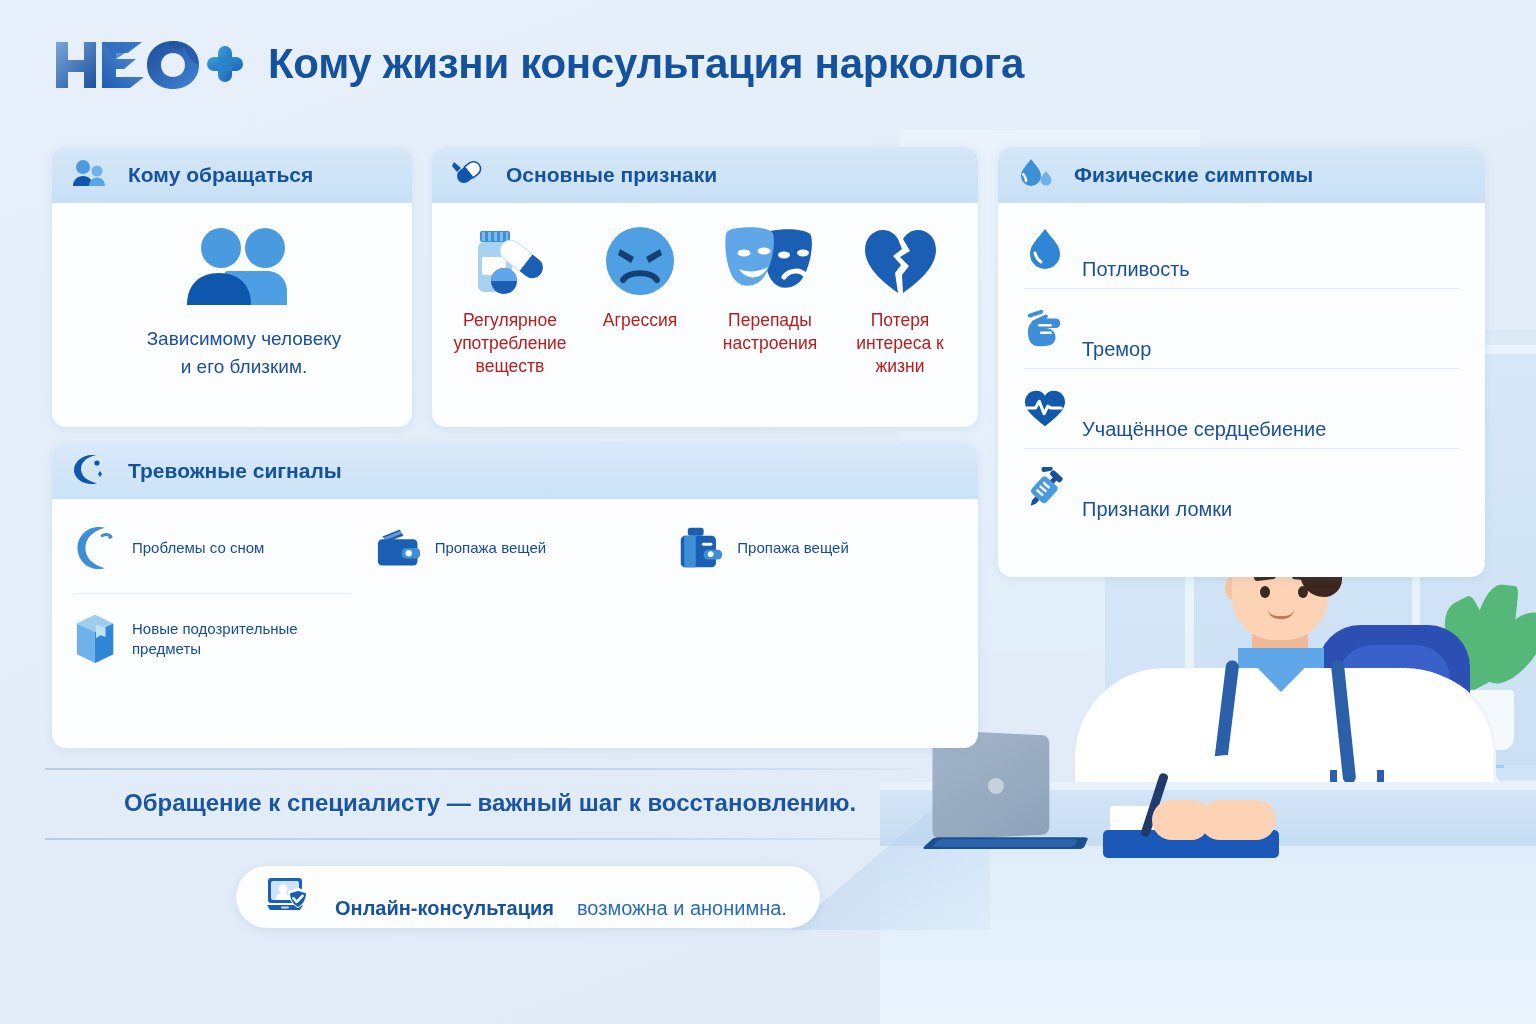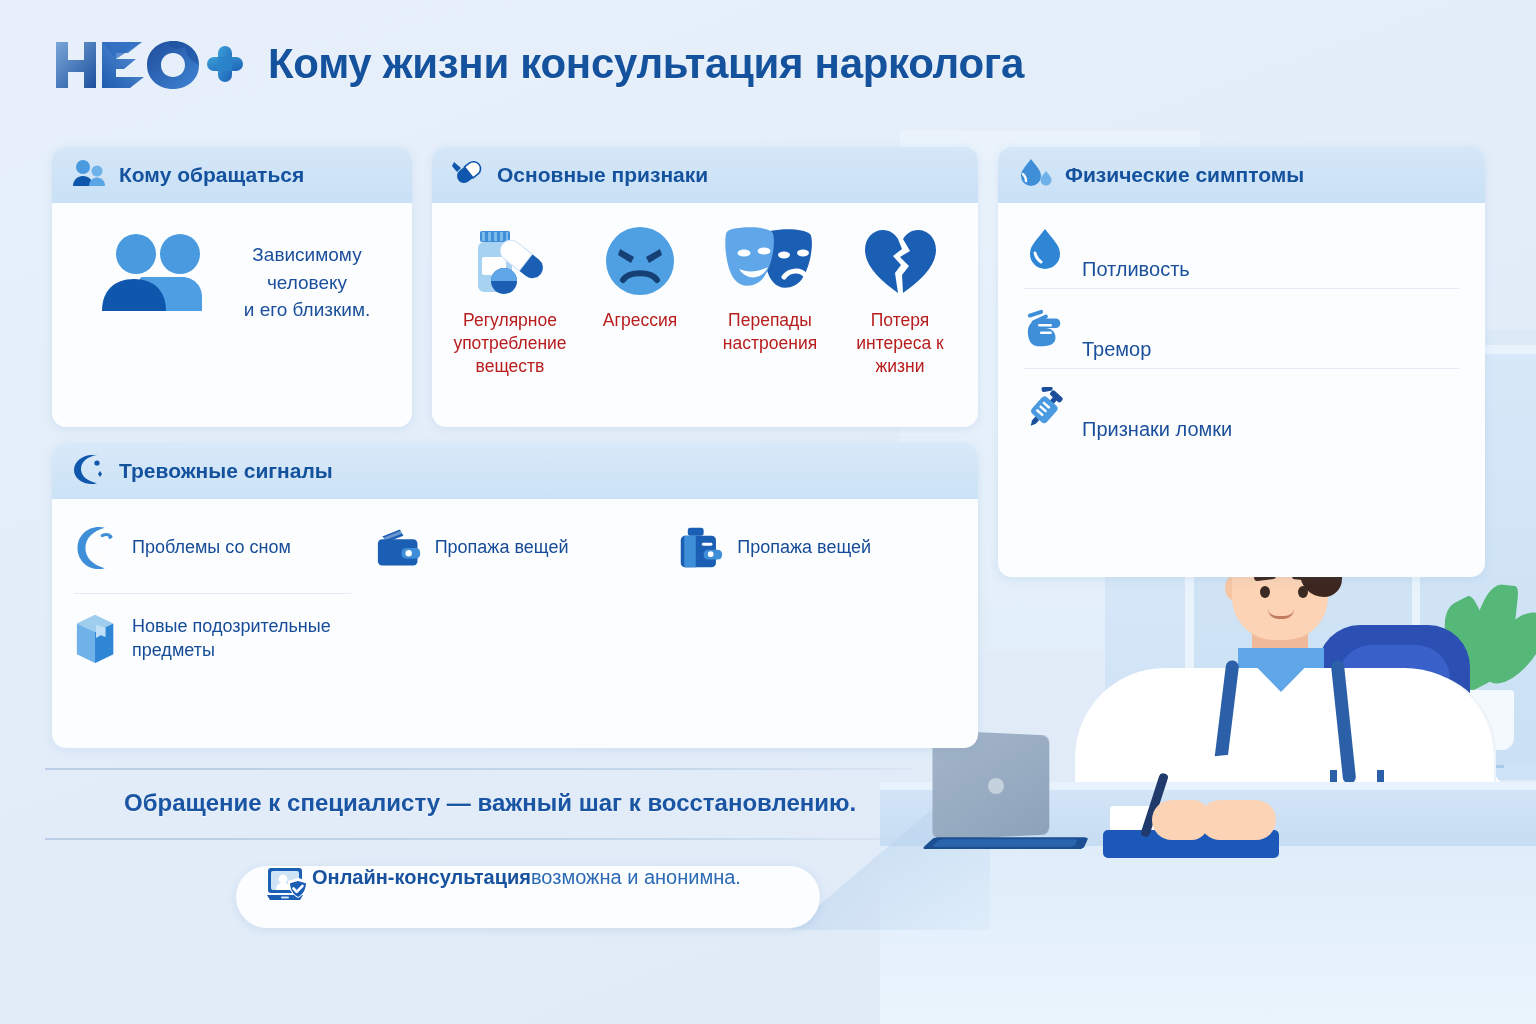--- a/index.html
+++ b/index.html
@@ -190,31 +190,31 @@
     white-space: nowrap;
   }
 
   
   .card {
     position: absolute; background: #fbfdff; border-radius: 14px;
     box-shadow: 0 2px 10px rgba(93,140,190,.13);
     overflow: hidden;
   }
   .card-head {
-    display: flex; align-items: center; gap: 13px;
+    display: flex; align-items: center; gap: 22px;
     height: 56px; padding: 0 20px;
     background: linear-gradient(180deg, #d5e7f8 0%, #c9e0f5 100%);
   }
   .card-head-wide { background: linear-gradient(180deg, #d9e9f9 0%, #cbe2f6 100%); }
   .card-title { font-size: 21px; font-weight: bold; color: #14529e; white-space: nowrap; }
   .card-body { padding: 16px 20px; }
 
   
   #card-who { left: 52px; top: 147px; width: 360px; height: 280px; }
-  .who-body { display: flex; flex-direction: row; align-items: center; padding-top: 24px; padding-left: 44px; }
+  .who-body { display: flex; flex-direction: column; align-items: center; padding-top: 24px; padding-left: 44px; }
   .who-text {
     margin-top: 14px; text-align: center; font-size: 19px; color: #1b4f9c; line-height: 1.45;
   }
 
   
   #card-signs { left: 432px; top: 147px; width: 546px; height: 280px; }
   .signs-row { display: flex; justify-content: space-between; padding: 22px 14px 0; }
   .sign-item { width: 128px; display: flex; flex-direction: column; align-items: center; }
   .sign-icon { height: 72px; display: flex; align-items: center; justify-content: center; }
   .sign-label {
@@ -231,39 +231,39 @@
 
   
   #card-alerts { left: 52px; top: 443px; width: 926px; height: 305px; }
   .alerts-grid {
     display: grid; grid-template-columns: repeat(3, 1fr);
     column-gap: 26px; padding: 4px 22px 0;
   }
   .alert-cell { display: flex; align-items: center; gap: 14px; min-height: 90px; padding: 8px 0; }
   .alerts-grid .alert-cell:nth-child(n+4) { border-top: 1px solid #e3ecf6; }
   .alert-icon { width: 44px; flex: 0 0 44px; display: flex; align-items: center; justify-content: center; }
-  .alert-label { font-size: 18px; color: #164c97; line-height: 1.3; }
+  .alert-label { font-size: 15px; color: #164c97; line-height: 1.3; }
 
   
   .divider {
     position: absolute; height: 2px;
     background: linear-gradient(90deg, #b9cee4 0%, #c4d6e9 70%, rgba(196,214,233,.25) 100%);
   }
   #divider-top { left: 45px; top: 768px; width: 868px; }
   #divider-bottom { left: 45px; top: 838px; width: 868px; }
   .footer-note {
     position: absolute; left: 124px; top: 789px;
     font-size: 24px; font-weight: bold; color: #1a55a4; white-space: nowrap;
     text-shadow: 0 1px 0 rgba(255,255,255,.55);
   }
   .badge {
     position: absolute; left: 236px; top: 866px; width: 584px; height: 62px;
     background: #fbfdff; border-radius: 32px;
     box-shadow: 0 2px 9px rgba(93,140,190,.16);
-    display: flex; align-items: flex-start; gap: 0; padding: 0 30px;
+    display: flex; align-items: flex-end; gap: 23px; padding: 8px 30px;
   }
   .badge-strong { font-size: 20px; font-weight: bold; color: #17529f; }
   .badge-light { font-size: 20px; color: #2b6ab5; }
 </style>
 </head>
 <body>
 
 <div class="scene">
   <div class="wall-left"></div>
   <div class="scene-sky"></div>
@@ -543,20 +543,29 @@
           </g>
           <g stroke="#ffffff" stroke-width="2.6" stroke-linecap="round" fill="none">
             <path d="M16 16h12"></path>
               <path d="M18 24h10"></path>
           </g>
         </svg>
       </span>
       <span class="phys-label">Тремор</span>
     </div>
 
+    <div class="phys-item">
+      <span class="phys-icon">
+        <svg width="44" height="40" viewBox="0 0 44 40" aria-hidden="true">
+          <path d="M22 38C10 29 1 21 1 13 1 6 6 1 13 1c4 0 7 2 9 5 2-3 5-5 9-5 7 0 12 5 12 12 0 8-9 16-21 25z" fill="#1259ad"></path>
+          <path d="M3 19h9l4-7 5 13 4-8 3 2h11" stroke="#ffffff" stroke-width="3.2" fill="none" stroke-linejoin="round" stroke-linecap="round"></path>
+        </svg>
+      </span>
+      <span class="phys-label">Учащённое сердцебиение</span>
+    </div>
 
     <div class="phys-item">
       <span class="phys-icon">
         <svg width="42" height="44" viewBox="0 0 42 44" aria-hidden="true">
           <g transform="rotate(42 21 22)">
             <rect x="14" y="2" width="14" height="6" rx="2" fill="#1b4f9c"></rect>
             <rect x="19" y="7" width="5" height="6" fill="#1b4f9c"></rect>
             <rect x="11" y="12" width="20" height="22" rx="4" fill="#4a9ae0"></rect>
             <g fill="#ffffff">
                 <rect x="15" y="17" width="9" height="2.4" rx="1"></rect>

